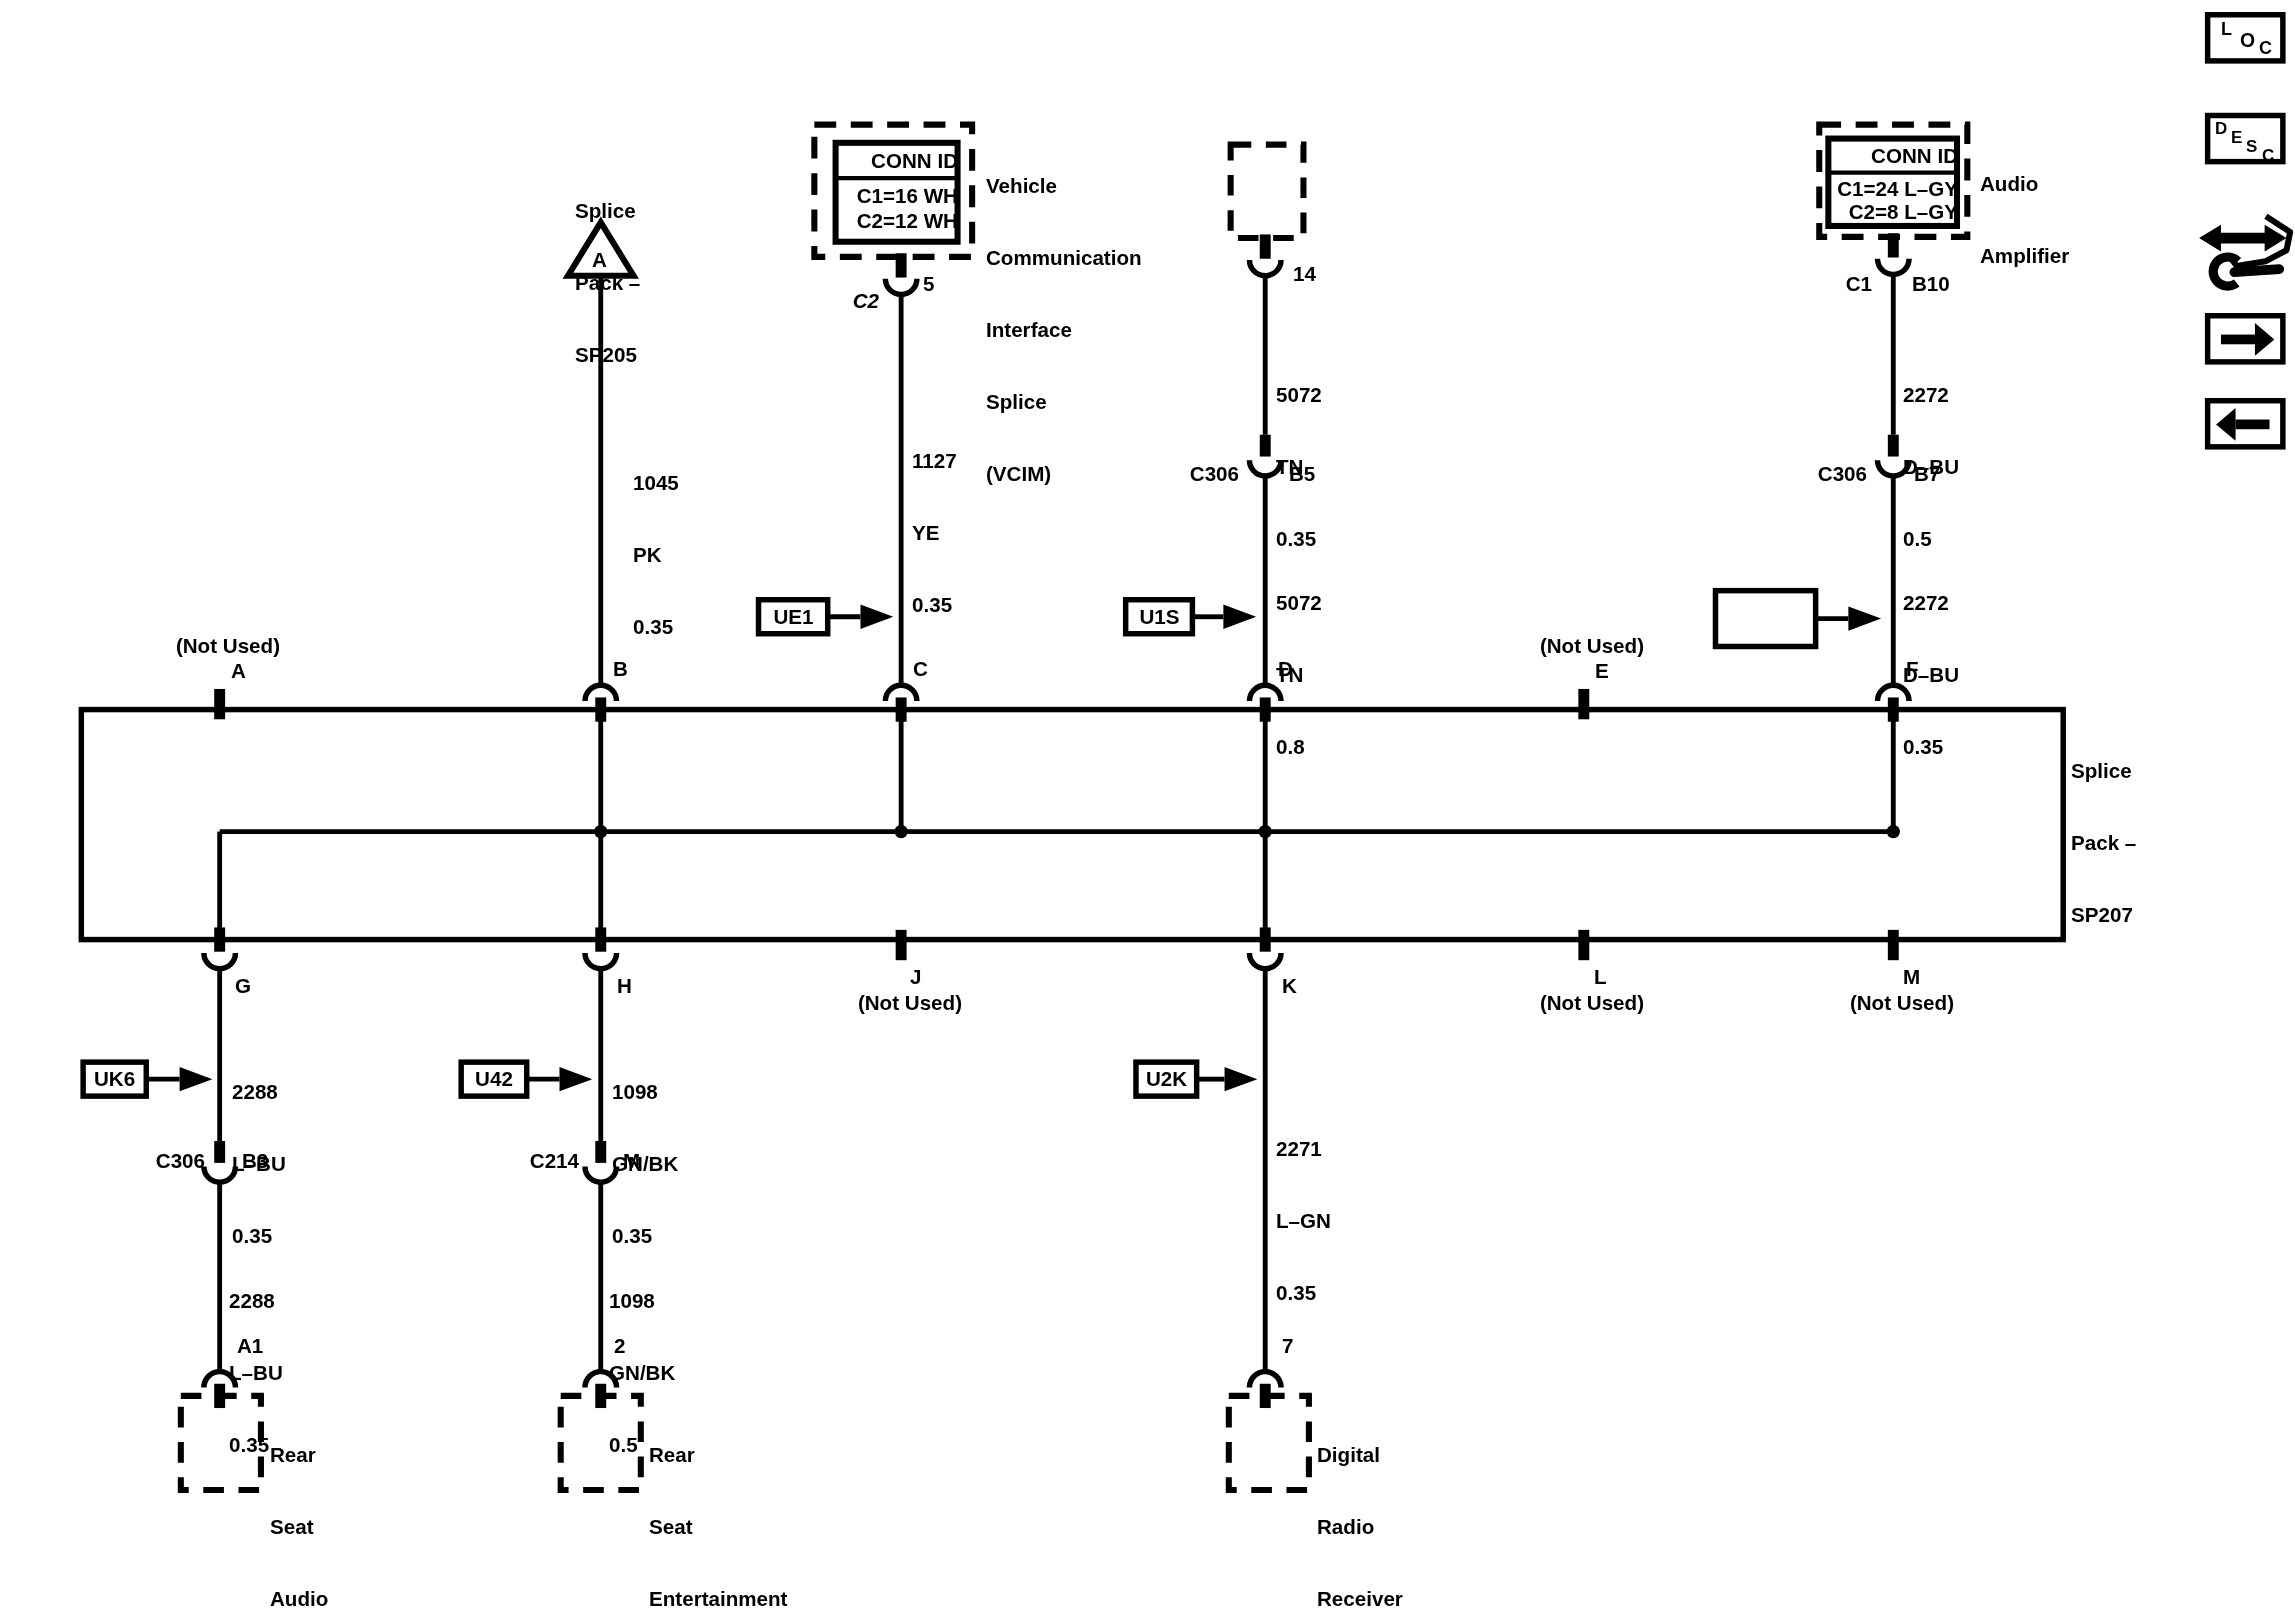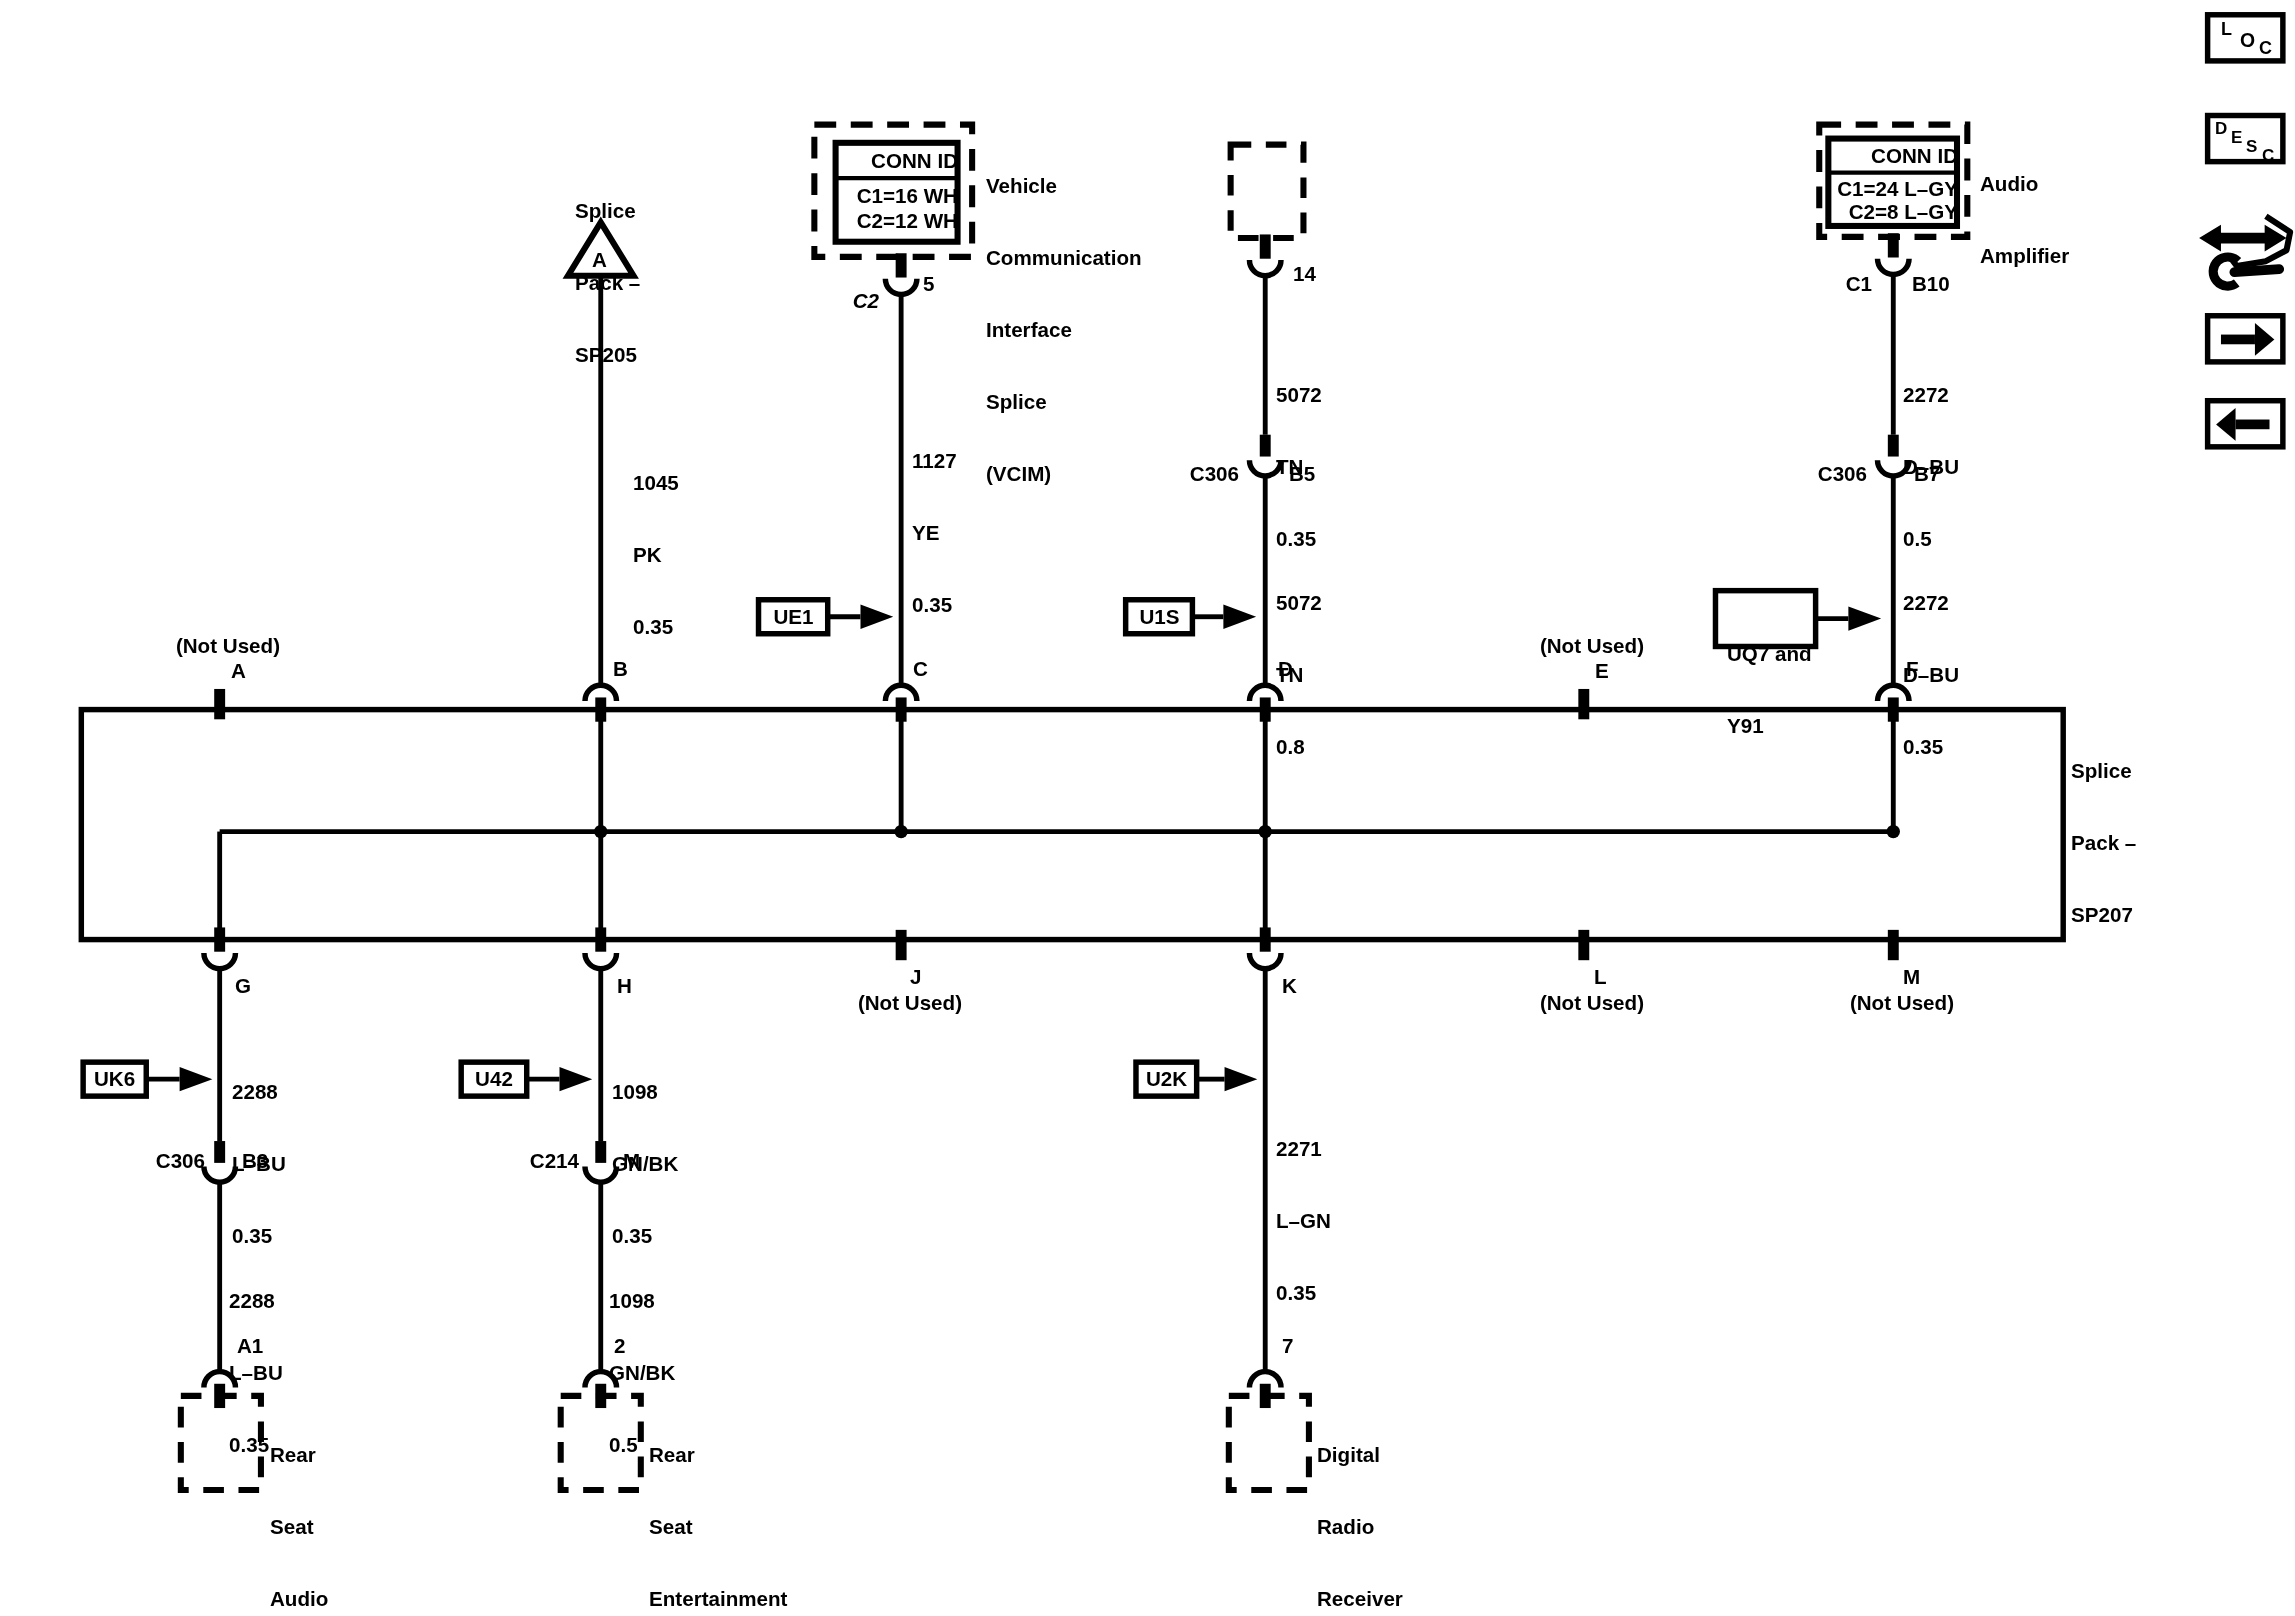--- a/index.html
+++ b/index.html
@@ -280,24 +280,20 @@
     <span class="ln">0.35</span>
   </div>
 
   <div class="t r" style="left:1164px;top:462px;width:75px;">C306</div>
   <div class="t" style="left:1289px;top:462px;">B5</div>
   <div class="t r" style="left:1792px;top:462px;width:75px;">C306</div>
   <div class="t" style="left:1914px;top:462px;">B7</div>
 
   <div class="t cbox" style="left:759px;top:600px;width:69px;height:34px;">UE1</div>
   <div class="t cbox" style="left:1126px;top:600px;width:67px;height:34px;">U1S</div>
-  <div class="t" style="left:1727px;top:594px;">
-    <span class="ln">UQ7 and</span>
-    <span class="ln">Y91</span>
-  </div>
   <div class="t cbox" style="left:83px;top:1062px;width:63px;height:34px;">UK6</div>
   <div class="t cbox" style="left:461px;top:1062px;width:66px;height:34px;">U42</div>
   <div class="t cbox" style="left:1136px;top:1062px;width:61px;height:34px;">U2K</div>
 
   <div class="t c" style="left:159px;top:634px;width:121px;">(Not Used)</div>
   <div class="t" style="left:231px;top:659px;">A</div>
   <div class="t" style="left:613px;top:657px;">B</div>
   <div class="t" style="left:913px;top:657px;">C</div>
   <div class="t" style="left:1278px;top:657px;">D</div>
   <div class="t c" style="left:1523px;top:634px;width:121px;">(Not Used)</div>

